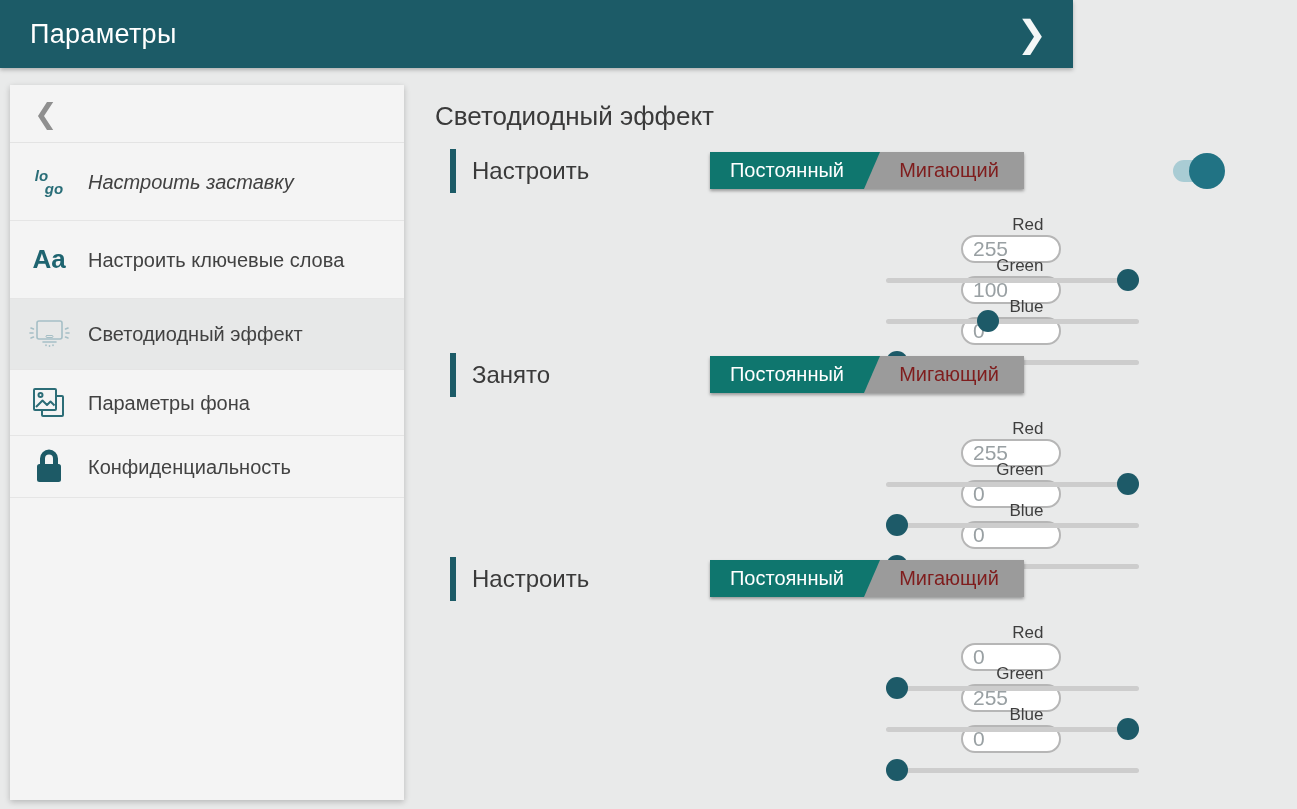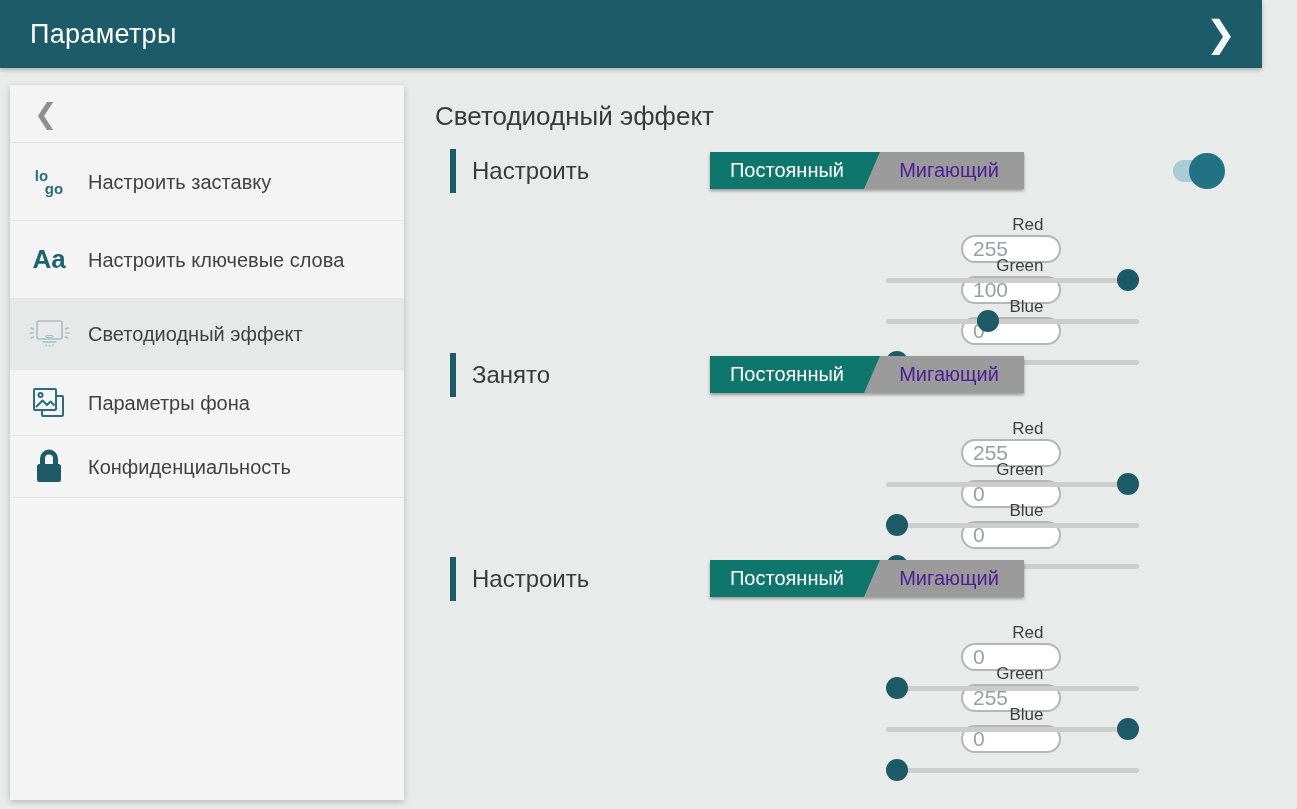--- a/index.html
+++ b/index.html
@@ -5,21 +5,21 @@
   * { margin: 0; padding: 0; box-sizing: border-box; }
   html, body { width: 1297px; height: 809px; overflow: hidden; }
   body {
     font-family: "Liberation Sans", "DejaVu Sans", sans-serif;
     background: #e9eaea;
     position: relative;
   }
 
   
   .app-header {
-    position: absolute; left: 0; top: 0; width: 1262px; height: 68px;
+    position: absolute; left: 0; top: 0; width: 1073px; height: 68px;
     background: #1c5b67;
     display: flex; align-items: center;
     box-shadow: 0 2px 4px rgba(0,0,0,0.25);
     z-index: 5;
   }
   .app-title {
     color: #ffffff; font-size: 27px; font-weight: 400;
     padding-left: 30px; letter-spacing: 0.3px;
   }
   .hdr-chevron {
@@ -43,21 +43,21 @@
   }
   .back-chevron {
     color: #8f8f8f; font-size: 28px; font-weight: bold;
     font-family: "DejaVu Sans", sans-serif;
   }
   .nav-item {
     display: flex; align-items: center;
     border-bottom: 1px solid #e5e5e5;
     cursor: pointer;
   }
-  .nav-item:nth-of-type(2) { min-height: 78px; }
+  .nav-item:nth-of-type(2) { min-height: 78px; font-style: italic; }
   .nav-item:nth-of-type(3) { min-height: 78px; }
   .nav-item:nth-of-type(4) { min-height: 71px; }
   .nav-item:nth-of-type(5) { min-height: 66px; }
   .nav-item:nth-of-type(6) { min-height: 62px; }
   .nav-item.selected { background: #e7e8e8; }
   .nav-icon {
     width: 78px; flex: 0 0 78px;
     display: flex; align-items: center; justify-content: center;
   }
   .nav-label {
@@ -99,21 +99,21 @@
     z-index: 2;
   }
   .mode-slant-shadow {
     position: absolute; left: 146px; top: 0; height: 37px; width: 14px;
     background: rgba(0,0,0,0.18);
     transform: skewX(-20deg);
     z-index: 1;
   }
   .mode-blinking {
     position: absolute; right: 0; top: 0; height: 37px; width: 150px;
-    color: #4c1d95;
+    color: #7f1d1d;
   }
 
   
   .switch {
     position: absolute; left: 738px; top: 4px; width: 53px; height: 36px;
     cursor: pointer;
   }
   .switch-track {
     position: absolute; left: 0; top: 7px; width: 46px; height: 22px;
     background: #a9ccd4; border-radius: 11px;

